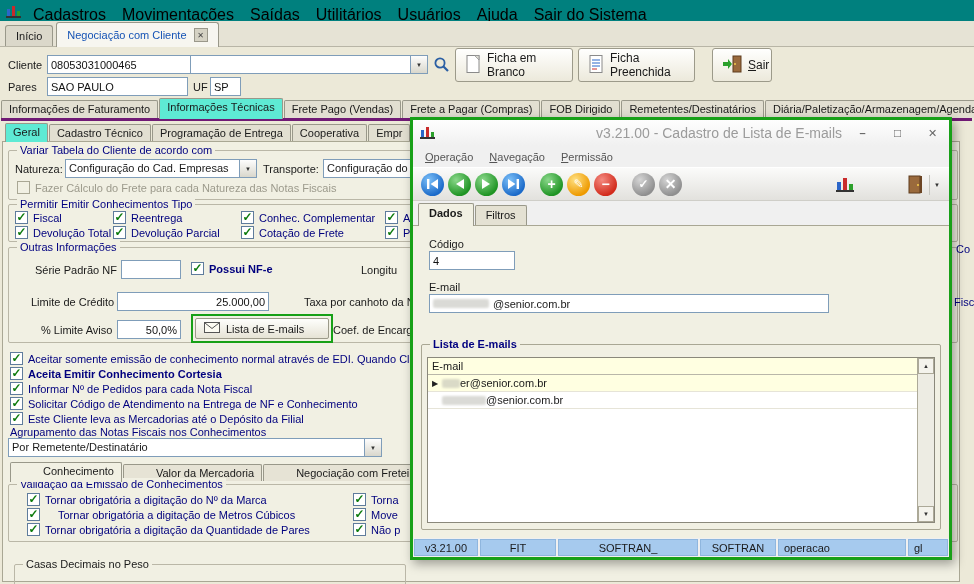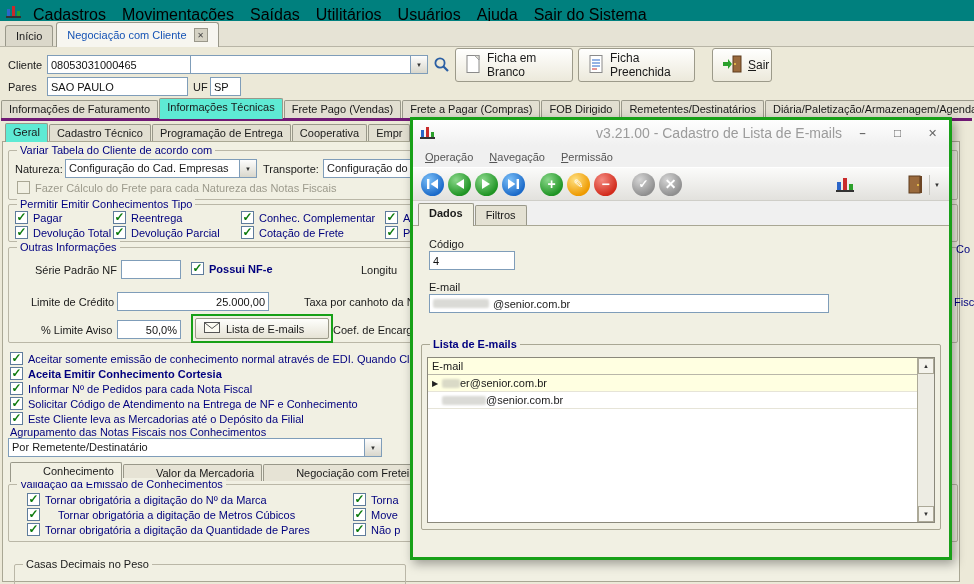--- a/index.html
+++ b/index.html
@@ -244,21 +244,21 @@
     <span class="cb disabled" style="left:8px;top:30px;">
       <span class="cbbox"></span>
       <span>Fazer Cálculo do Frete para cada Natureza das Notas Fiscais</span>
     </span>
   </div>
 
   <div class="group" style="left:8px;top:204px;width:950px;height:38px;">
     <span class="glabel">Permitir Emitir Conhecimentos Tipo</span>
     <span class="cb" style="left:6px;top:6px;">
         <span class="cbbox checked"></span>
-        <span>Pagar</span>
+        <span>Fiscal</span>
       </span>
     <span class="cb" style="left:104px;top:6px;">
         <span class="cbbox checked"></span>
         <span>Reentrega</span>
       </span>
     <span class="cb" style="left:232px;top:6px;">
         <span class="cbbox checked"></span>
         <span>Conhec. Complementar</span>
       </span>
     <span class="cb" style="left:376px;top:6px;">
@@ -469,15 +469,23 @@
             </div>
             <div class="gfill"></div>
           </div>
           <div class="gsb">
             <span class="sbtn i-up"></span>
             <span class="sbtn i-dn"></span>
           </div>
         </div>
       </div>
     </div>
+    <div class="dlg-status">
+      <span class="scell" style="width:64px;">v3.21.00</span>
+      <span class="scell" style="width:76px;">FIT</span>
+      <span class="scell" style="width:140px;">SOFTRAN_</span>
+      <span class="scell" style="width:76px;">SOFTRAN</span>
+      <span class="scell s-left" style="width:128px;">operacao</span>
+      <span class="scell s-left" style="flex:1;">gl</span>
+    </div>
   </div>
 
 </div>
 
 </body></html>

